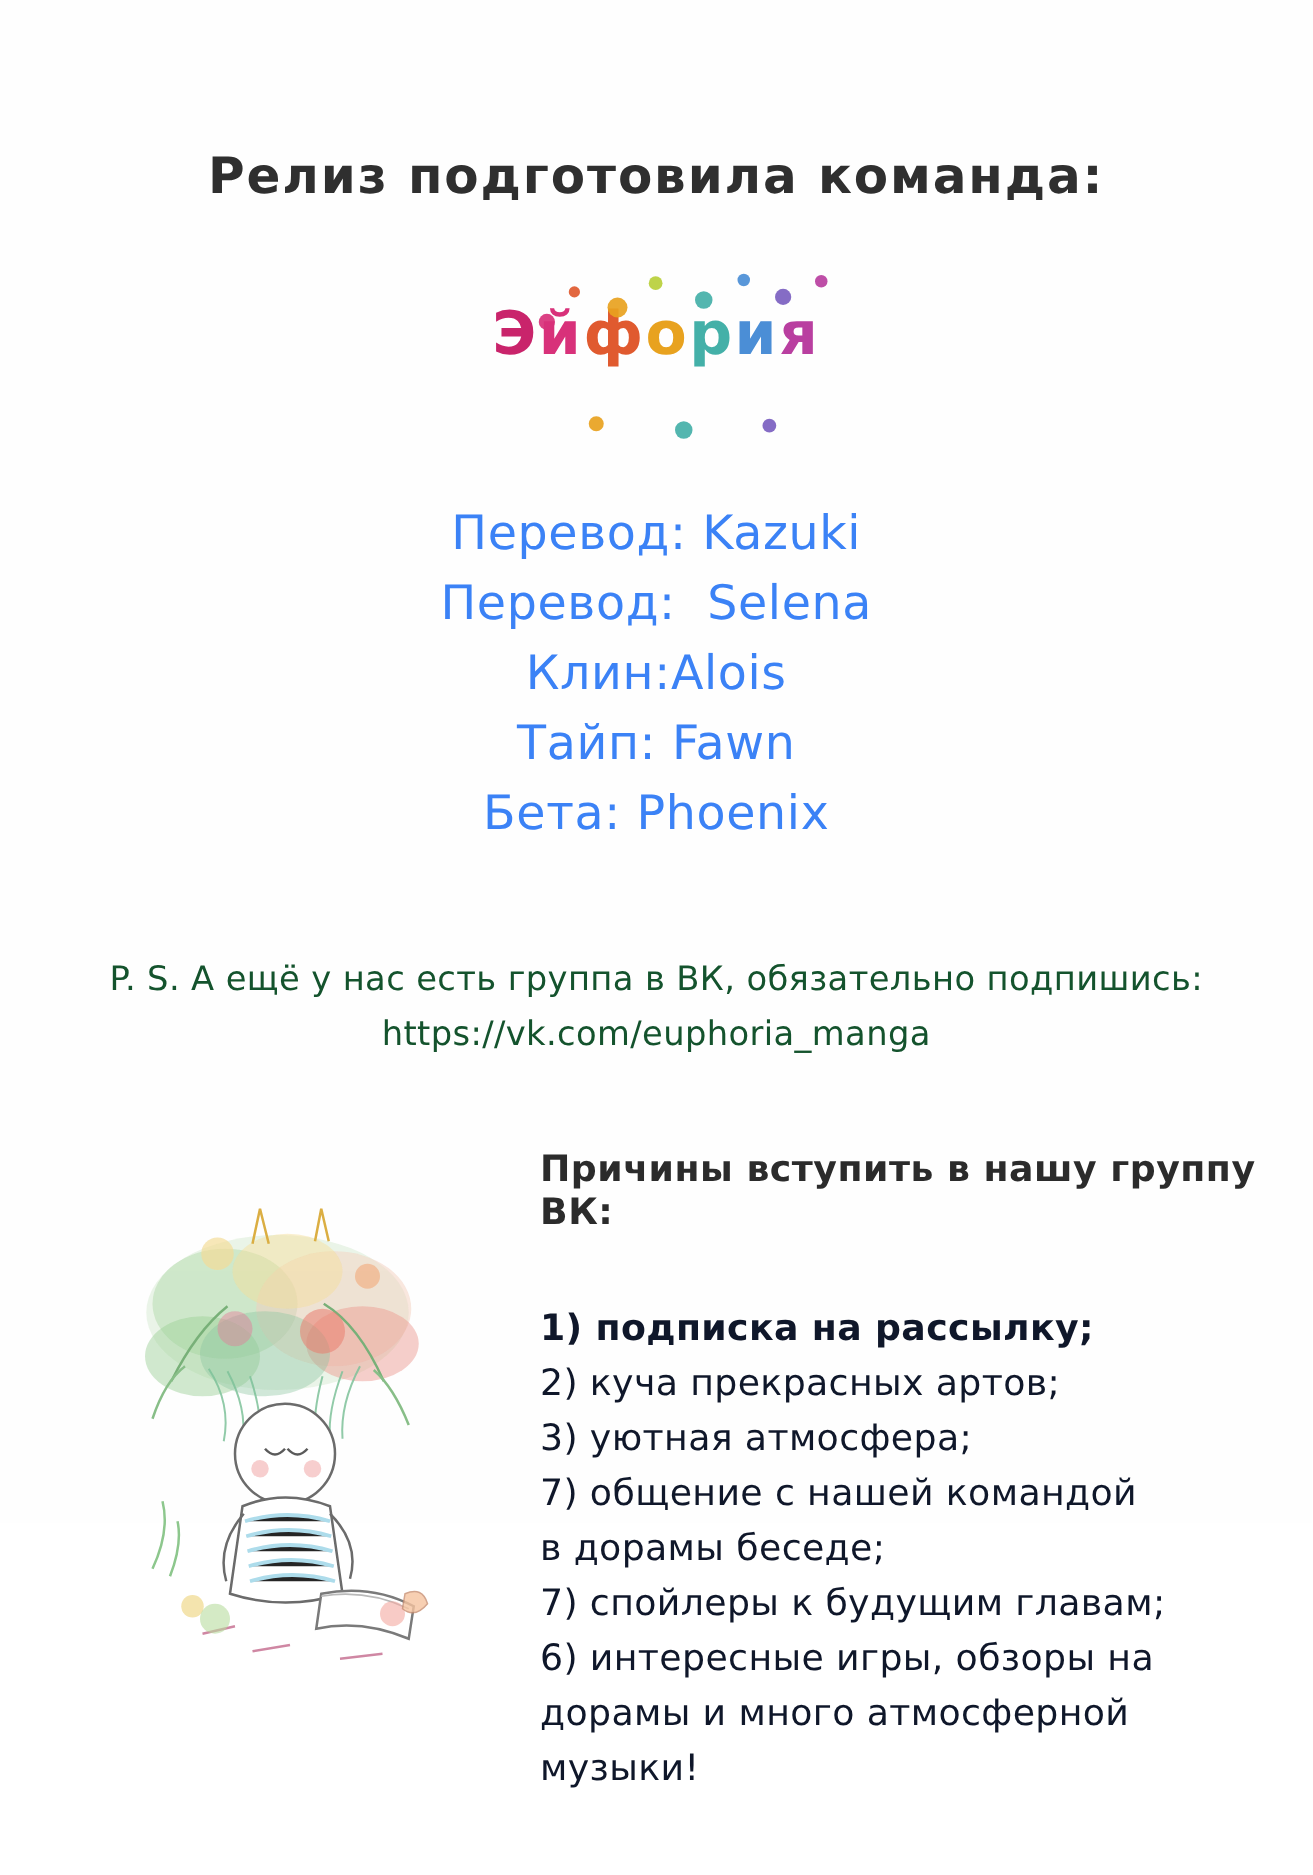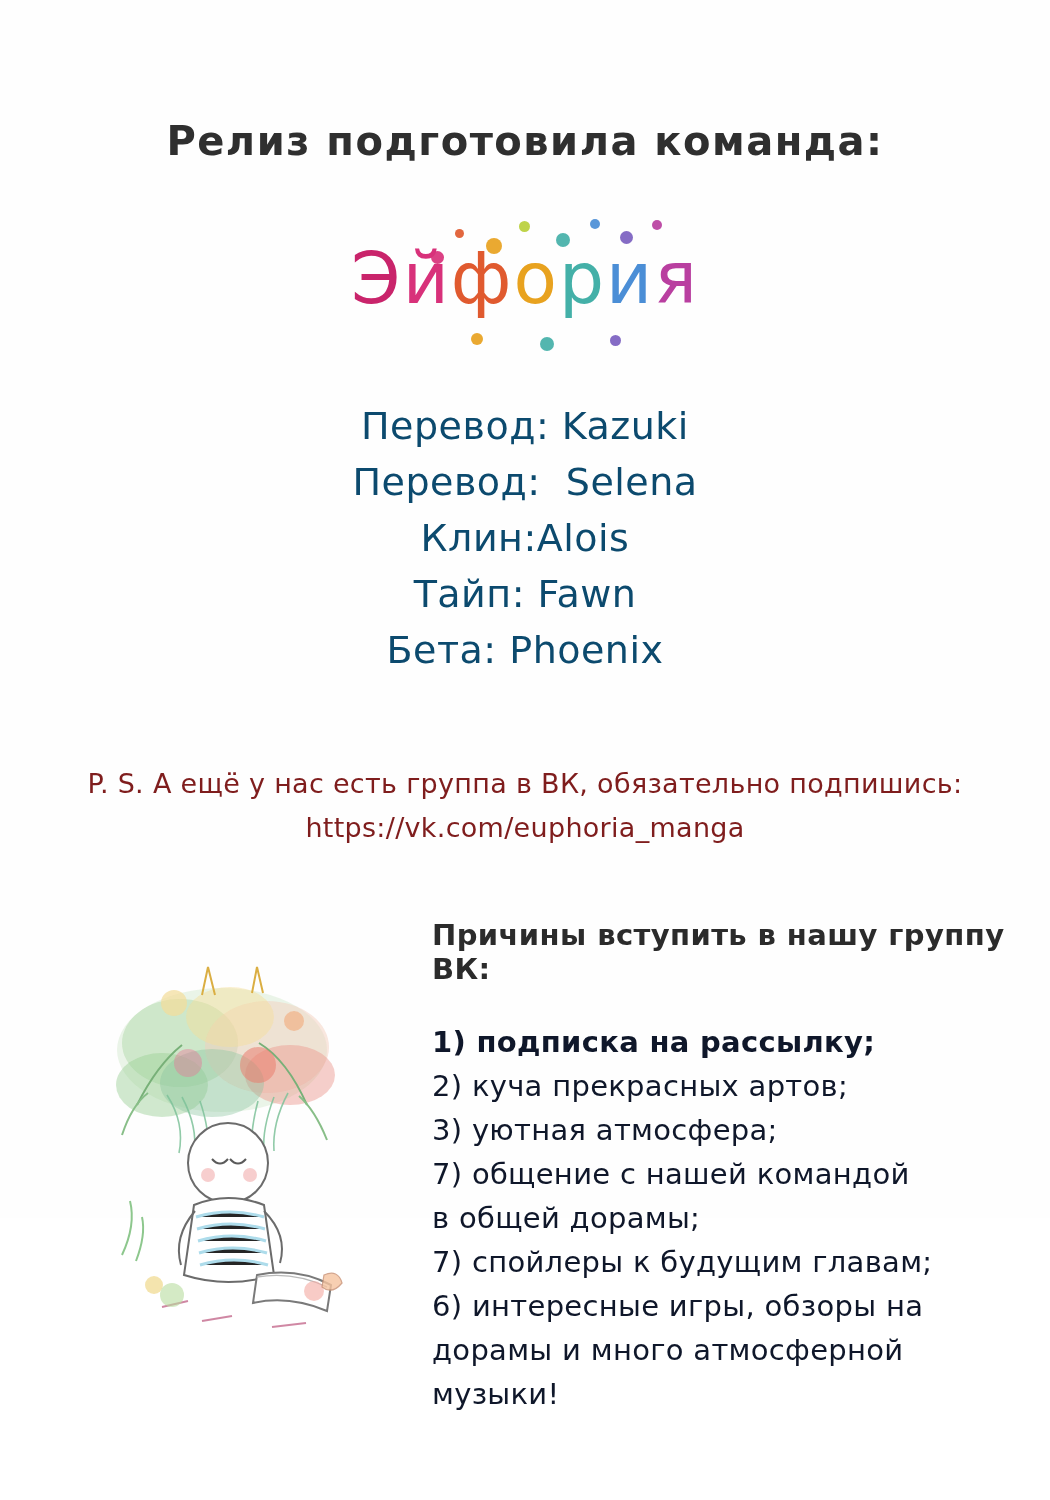--- a/index.html
+++ b/index.html
@@ -41,22 +41,22 @@
   .logo-wrap {
     position: absolute;
     top: 215px;
     left: 0;
     width: 1050px;
     height: 140px;
     text-align: center;
   }
   .logo-text {
     display: inline-block;
-    font-size: 71px;
-    font-weight: 400;
+    font-size: 48px;
+    font-weight: 700;
     letter-spacing: 2px;
     line-height: 1;
     margin-top: 28px;
     font-family: "DejaVu Sans", sans-serif;
   }
   .logo-text span { display: inline-block; }
   .l1 { color: #c9246b; }
   .l2 { color: #d8317a; }
   .l3 { color: #e05a2f; }
   .l4 { color: #e8a21f; }
@@ -74,53 +74,53 @@
   .credits-list {
     position: absolute;
     top: 398px;
     left: 0;
     width: 1050px;
     text-align: center;
   }
   .credits-list .line {
     font-size: 38px;
     line-height: 56px;
-    color: #0c4a6e;
+    color: #3b82f6;
     letter-spacing: 0.5px;
     white-space: pre;
   }
 
   
   .ps-block {
     position: absolute;
     top: 762px;
     left: 0;
     width: 1050px;
     text-align: center;
   }
   .ps-line {
     font-size: 27px;
     line-height: 44px;
-    color: #7f1d1d;
+    color: #14532d;
     letter-spacing: 0.3px;
   }
 
   
   .reasons {
     position: absolute;
     top: 918px;
     left: 432px;
     width: 590px;
   }
   .reasons-title {
     font-size: 29px;
     font-weight: 700;
     color: #2b2b2b;
     letter-spacing: 0.4px;
-    margin-bottom: 34px;
+    margin-bottom: 54px;
   }
   .reason-item {
     font-size: 29px;
     line-height: 44px;
     color: #0f172a;
     letter-spacing: 0.3px;
   }
   .reason-item.bold { font-weight: 700; }
 
   
@@ -237,20 +237,20 @@
       <path d="M74 306 q10 -26 6 -44" stroke="#8dc78d" stroke-width="2" fill="none"></path>
     </svg>
   </div>
 
   <div class="reasons">
     <div class="reasons-title">Причины вступить в нашу группу ВК:</div>
     <div class="reason-item bold">1) подписка на рассылку;</div>
     <div class="reason-item">2) куча прекрасных артов;</div>
     <div class="reason-item">3) уютная атмосфера;</div>
     <div class="reason-item">7) общение с нашей командой</div>
-    <div class="reason-item">в общей дорамы;</div>
+    <div class="reason-item">в дорамы беседе;</div>
     <div class="reason-item">7)  спойлеры к будущим главам;</div>
     <div class="reason-item">6) интересные игры, обзоры на</div>
     <div class="reason-item">дорамы и много атмосферной</div>
     <div class="reason-item">музыки!</div>
   </div>
 
 </div>
 
 </body></html>

